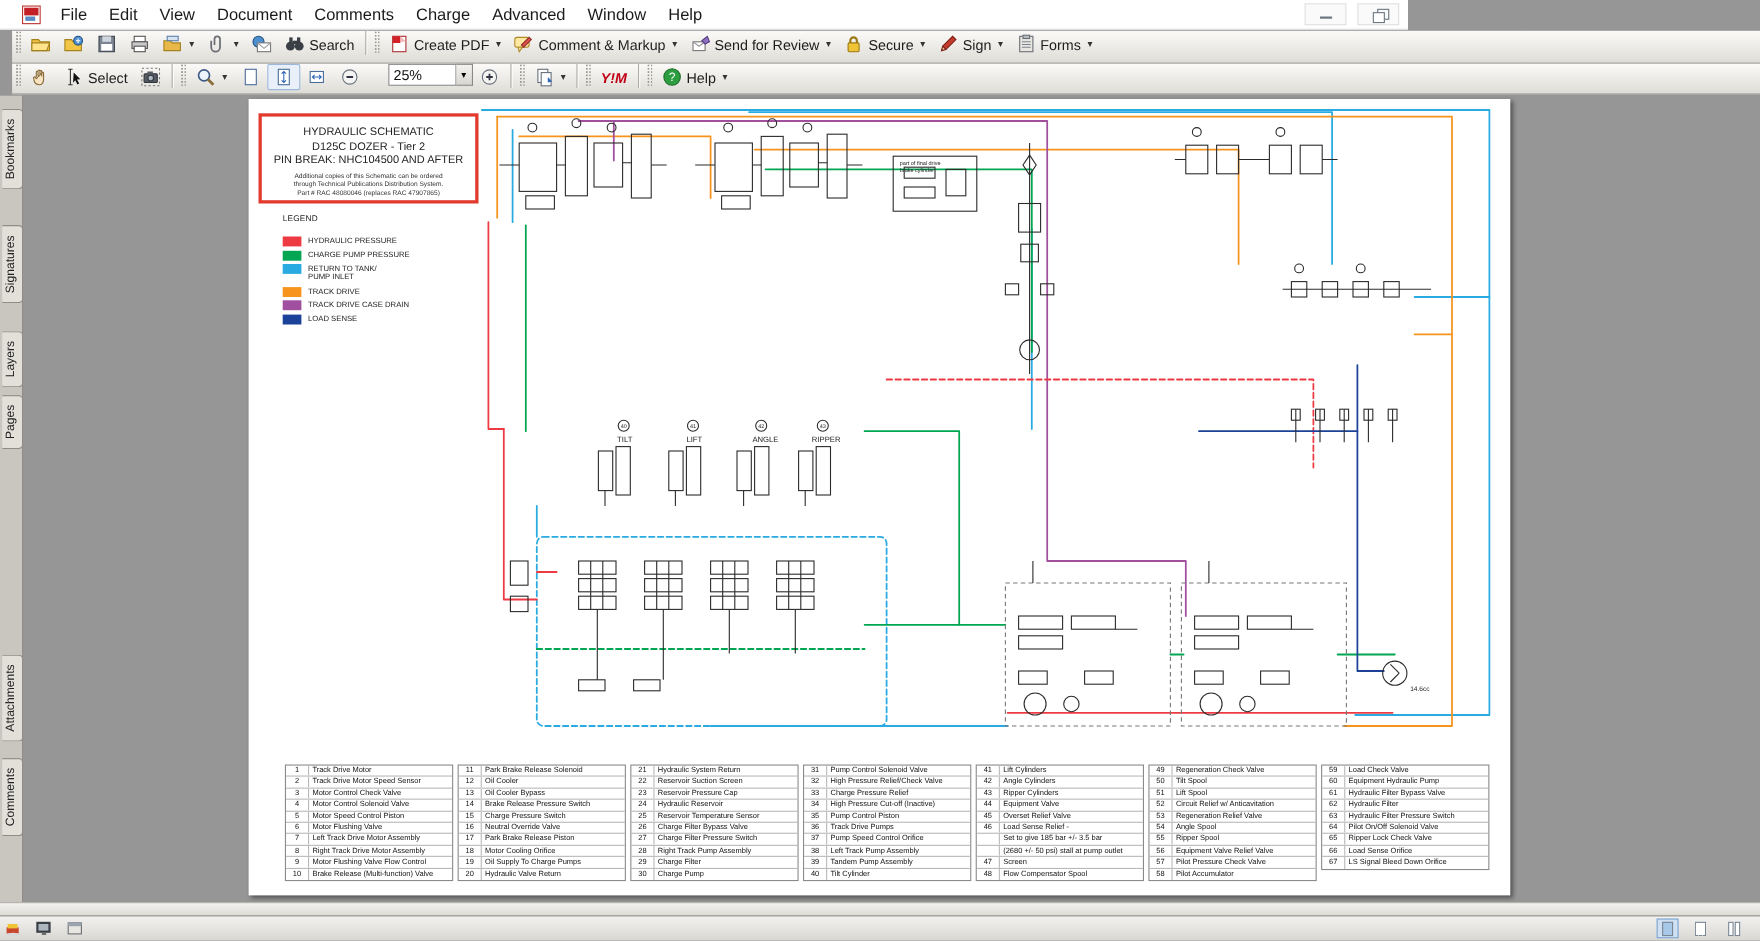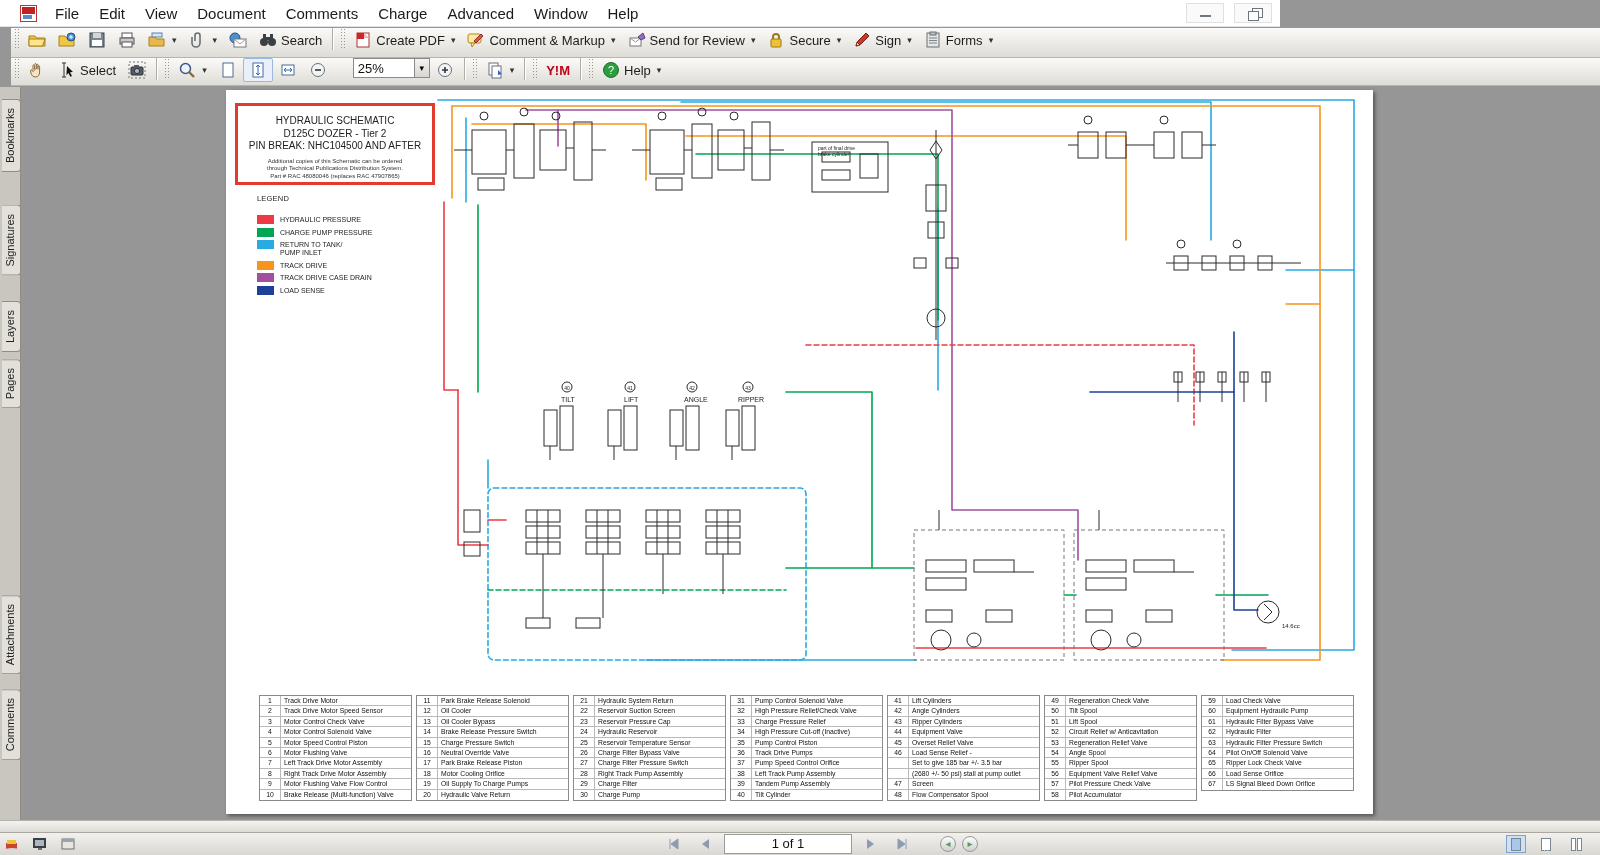--- a/index.html
+++ b/index.html
@@ -28,21 +28,21 @@
   .tbtn .lbl { white-space:nowrap; }
   .dd { font-size:9px; color:#333; margin-left:2px; }
   .dd:after { content:"▾"; }
   .ticon { width:18px; height:18px; display:inline-block; position:relative; }
   .ticon svg { width:18px; height:18px; display:block; }
 
   
   .zoombox { width:62px; height:20px; background:#fff; border:1px solid #8a8a8a; font-size:13px; padding:1px 4px; color:#111; display:flex; align-items:center;margin-left:20px; }
   .zoomdd { width:15px; height:20px; border:1px solid #8a8a8a; border-left:none; background:linear-gradient(#f4f3f1,#d8d6d0); font-size:9px; display:flex; align-items:center; justify-content:center; }
   .zoomdd:after{ content:"▾"; }
-  .ymtxt { color:#c00016; font-weight:bold; font-size:13px; }
+  .ymtxt { color:#c00016; font-weight:bold; font-size:13px; font-style:italic; }
 
   
   #workspace { position:absolute; left:0; top:87px; width:1600px; height:733px; background:#969696; }
   #tabstrip { position:absolute; left:0; top:0; width:21px; height:733px; background:#c9c6bf; border-right:1px solid #8f8c85; }
   .vtab { position:absolute; left:2px; width:19px; background:#e3e0da; border:1px solid #8f8c85; border-right:none; border-radius:4px 0 0 4px; writing-mode:vertical-rl; transform:rotate(180deg); font-size:11px; color:#222; padding:8px 2px; text-align:center; }
 
   #docpane { position:absolute; left:21px; top:0; right:0; bottom:0; background:#969696; }
   #page { position:absolute; left:205px; top:3px; width:1147px; height:724px; background:#ffffff; box-shadow:2px 2px 4px rgba(0,0,0,0.45); }
   #schematic { position:absolute; left:0; top:0; width:1147px; height:724px; }
 
@@ -945,46 +945,20 @@
       <span class="sicon"><svg viewBox="0 0 16 14" width="16" height="14">
             <rect x="1" y="1" width="13" height="10" fill="#3a3f46"></rect>
             <rect x="3" y="3" width="9" height="6" fill="#aeb6c0"></rect>
             <rect x="6" y="11" width="4" height="2" fill="#6b6f75"></rect>
           </svg></span>
       <span class="sicon"><svg viewBox="0 0 16 14" width="16" height="14">
             <rect x="2" y="2" width="12" height="10" fill="#e8e6e0" stroke="#6b6f75"></rect>
             <rect x="2" y="2" width="12" height="3" fill="#9aa4b1"></rect>
           </svg></span>
     </div>
-    <div class="sb-center">
-      <span class="navbtn">
-          <svg width="14" height="12" viewBox="0 0 14 12">
-            <path d="M4 1v10M12 1L5 6l7 5z" fill="#8d9cae" stroke="#8d9cae"></path>
-          </svg>
-        </span>
-      <span class="navbtn">
-          <svg width="12" height="12" viewBox="0 0 12 12">
-            <path d="M10 1L3 6l7 5z" fill="#8d9cae"></path>
-          </svg>
-        </span>
-      <span class="pagebox">1 of 1</span>
-      <span class="navbtn">
-          <svg width="12" height="12" viewBox="0 0 12 12">
-            <path d="M2 1l7 5-7 5z" fill="#8d9cae"></path>
-          </svg>
-        </span>
-      <span class="navbtn">
-          <svg width="14" height="12" viewBox="0 0 14 12">
-            <path d="M10 1v10M2 1l7 5-7 5z" fill="#8d9cae" stroke="#8d9cae"></path>
-          </svg>
-        </span>
-      <span style="width:12px;"></span>
-      <span class="circbtn">◂</span>
-      <span class="circbtn">▸</span>
-    </div>
     <div class="sb-right">
       <span class="layicon active">
           <span class="lpage"></span>
         </span>
       <span class="layicon">
           <span class="lpage" style="border-bottom-style:dashed;"></span>
         </span>
       <span class="layicon">
           <span class="lpage2"></span>
           <span class="lpage2"></span>

